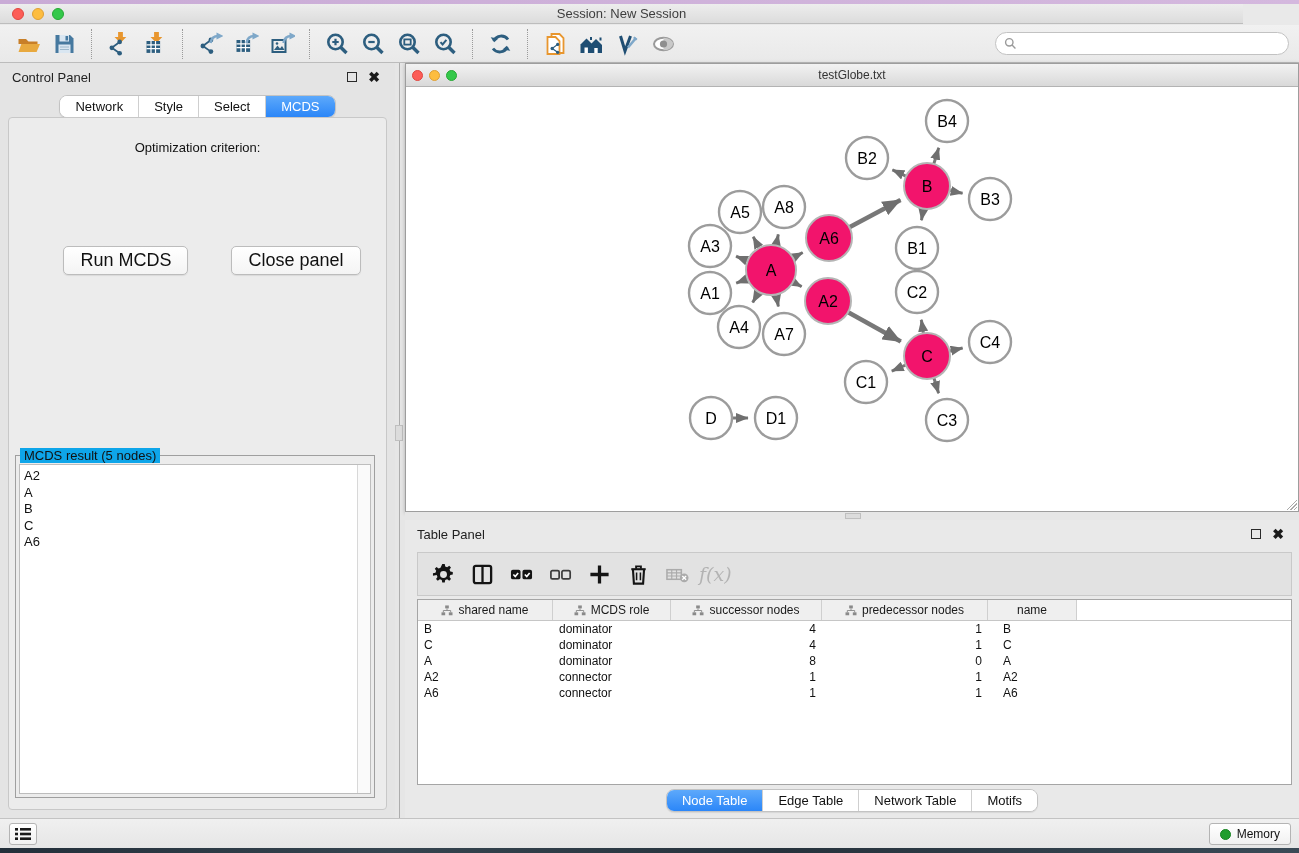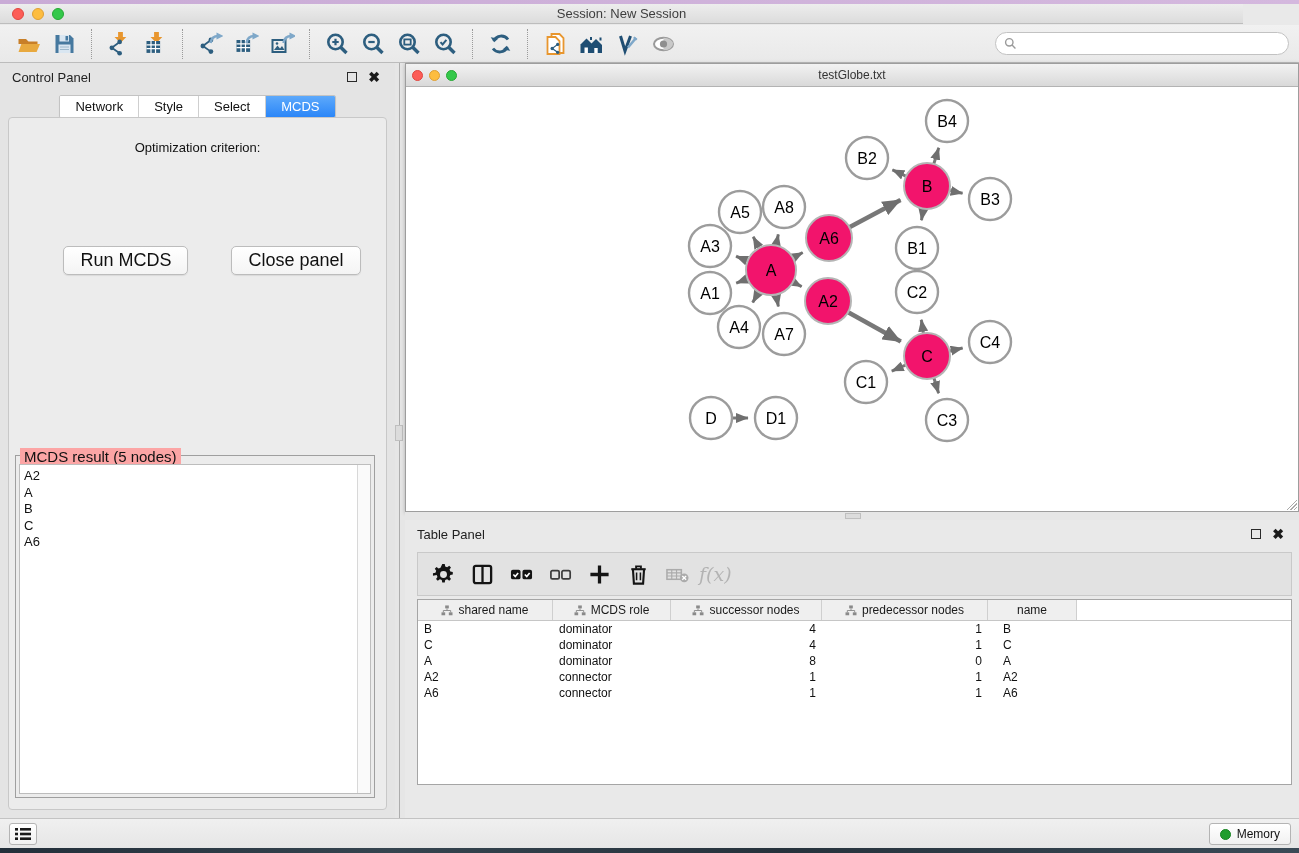--- a/index.html
+++ b/index.html
@@ -28,21 +28,21 @@
 
   
   .control-panel { position:absolute; left:0; top:63px; width:395px; height:755px; background:#e4e4e4; }
   .panel-header { height:28px; display:flex; align-items:center; padding:0 12px; }
   .panel-title { font-size:13px; color:#222; flex:1; }
   .win-btn { width:18px; height:18px; display:flex; align-items:center; justify-content:center;
     font-size:12px; color:#1a1a1a; margin-left:4px; }
   .float-box { width:10px; height:10px; border:1.6px solid #2a2a2a; display:inline-block; }
   .close-x { font-size:14px; font-weight:bold; color:#1a1a1a; }
 
-  .seg-group { display:flex; border:1px solid #c3c3c3; border-radius:2px; overflow:hidden; background:#fff;
+  .seg-group { display:flex; border:1px solid #c3c3c3; border-radius:8px; overflow:hidden; background:#fff;
     box-shadow:0 1px 1px rgba(0,0,0,.08); }
   .seg-btn { padding:3px 15px; font-size:13px; color:#111; background:#fff; border-right:1px solid #cfcfcf; }
   .seg-btn:last-child { border-right:none; }
   .seg-btn.active { background:linear-gradient(#5da9fb,#2b86f8); color:#fff; }
   .cp-tabs { position:absolute; left:0; right:0; top:32px; display:flex; justify-content:center; }
 
   .cp-inner { position:absolute; left:8px; right:8px; top:54px; bottom:8px;
     background:#ececec; border:1px solid #c8c8c8; border-radius:4px; }
   .opt-label { text-align:center; font-size:13px; color:#111; margin-top:22px; }
   .fake-select { position:absolute; left:36px; top:91px; width:314px; height:25px; background:#fff;
@@ -51,22 +51,22 @@
   .fake-select .sel-text { flex:1; font-size:13px; color:#111; padding-left:9px; white-space:nowrap; }
   .sel-stepper { width:19px; height:25px; margin:-1px -1px 0 0; border-radius:0 5px 5px 0;
     background:linear-gradient(#6cb1fc,#2e88f8); display:flex; flex-direction:column;
     align-items:center; justify-content:center; gap:2px; }
   .btn-row { position:absolute; left:0; right:0; top:128px; display:flex; justify-content:center; gap:14px; }
   .mac-btn { background:linear-gradient(#ffffff,#f4f4f4); border:1px solid #bcbcbc; border-radius:5px;
     font-size:18px; color:#111; padding:3px 16px; box-shadow:0 1px 1px rgba(0,0,0,.08);margin-left:29px; }
 
   .result-box { position:absolute; left:6px; right:11px; top:337px; bottom:11px;
     border:1px solid #9f9f9f; }
-  .result-legend { position:absolute; top:-8px; left:4px; background:#fca5a5; padding:0 4px;
-    font-size:15px; color:#111; }
+  .result-legend { position:absolute; top:-8px; left:4px; background:#0ea5e9; padding:0 4px;
+    font-size:13px; color:#111; }
   .result-list { position:absolute; left:3px; right:3px; top:8px; bottom:3px; background:#fff;
     border:1px solid #bdbdbd; font-size:13px; color:#111; padding:3px 0 0 4px; line-height:16.5px; overflow:hidden; }
   .result-scroll { position:absolute; right:0; top:0; bottom:0; width:13px; background:#fafafa; border-left:1px solid #d8d8d8; }
 
   
   .v-divider { position:absolute; left:395px; top:63px; width:10px; height:755px; background:#e6e6e6; }
   .v-divider .line { position:absolute; left:4px; top:0; bottom:0; width:1px; background:#adadad; }
   .v-divider .grip { position:absolute; left:0; top:362px; width:8px; height:16px; background:#dcdcdc; border:1px solid #bfbfbf; }
   .h-divider { position:absolute; left:405px; top:512px; width:894px; height:8px; background:#e6e6e6; }
   .h-divider .grip { position:absolute; left:440px; top:1px; width:16px; height:6px; background:#dcdcdc; border:1px solid #bfbfbf; }
@@ -571,20 +571,28 @@
         <div class="tbl-grid tbl-row">
           <div class="cell al">A6</div>
           <div class="cell al">connector</div>
           <div class="cell ar">1</div>
           <div class="cell ar">1</div>
           <div class="cell al name-col">A6</div>
           <div class="cell"></div>
         </div>
       </div>
   </div>
+  <div class="tp-tabs">
+    <div class="seg-group" id="tp-seg">
+        <div class="seg-btn active">Node Table</div>
+        <div class="seg-btn">Edge Table</div>
+        <div class="seg-btn">Network Table</div>
+        <div class="seg-btn">Motifs</div>
+      </div>
+  </div>
 </div>
 
 <div class="statusbar">
   <div class="status-btn">
     <span>
       <svg class="icon" width="16" height="14" viewBox="0 0 16 14">
         <g fill="#1a1a1a">
             <rect x="0" y="1" width="3" height="2.6"></rect>
             <rect x="5" y="1" width="11" height="2.6"></rect>
         <rect x="0" y="5.7" width="3" height="2.6"></rect>

